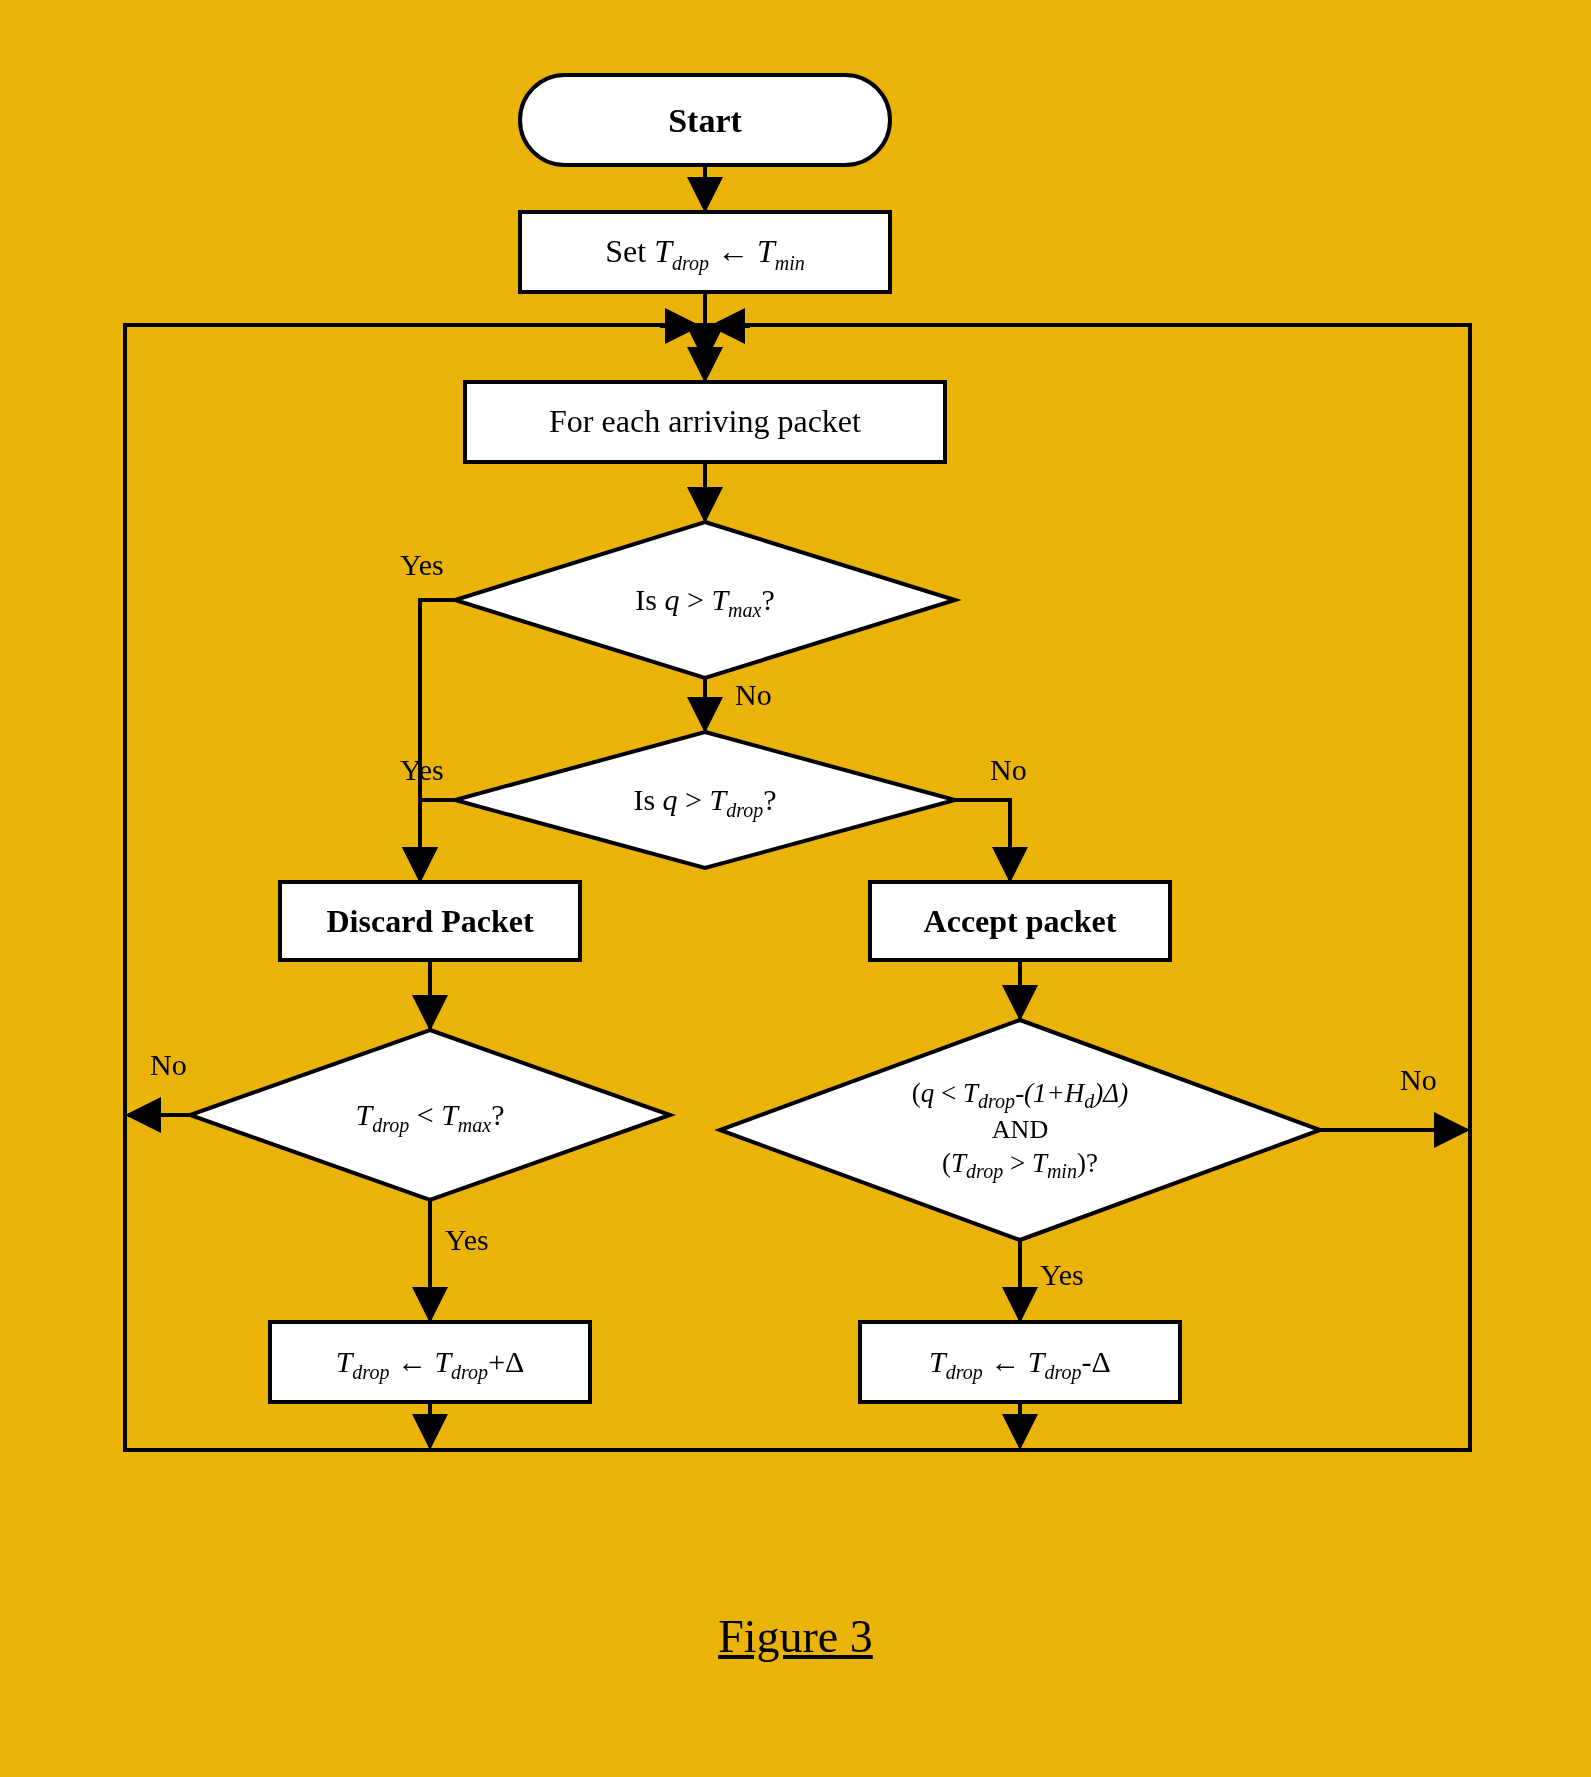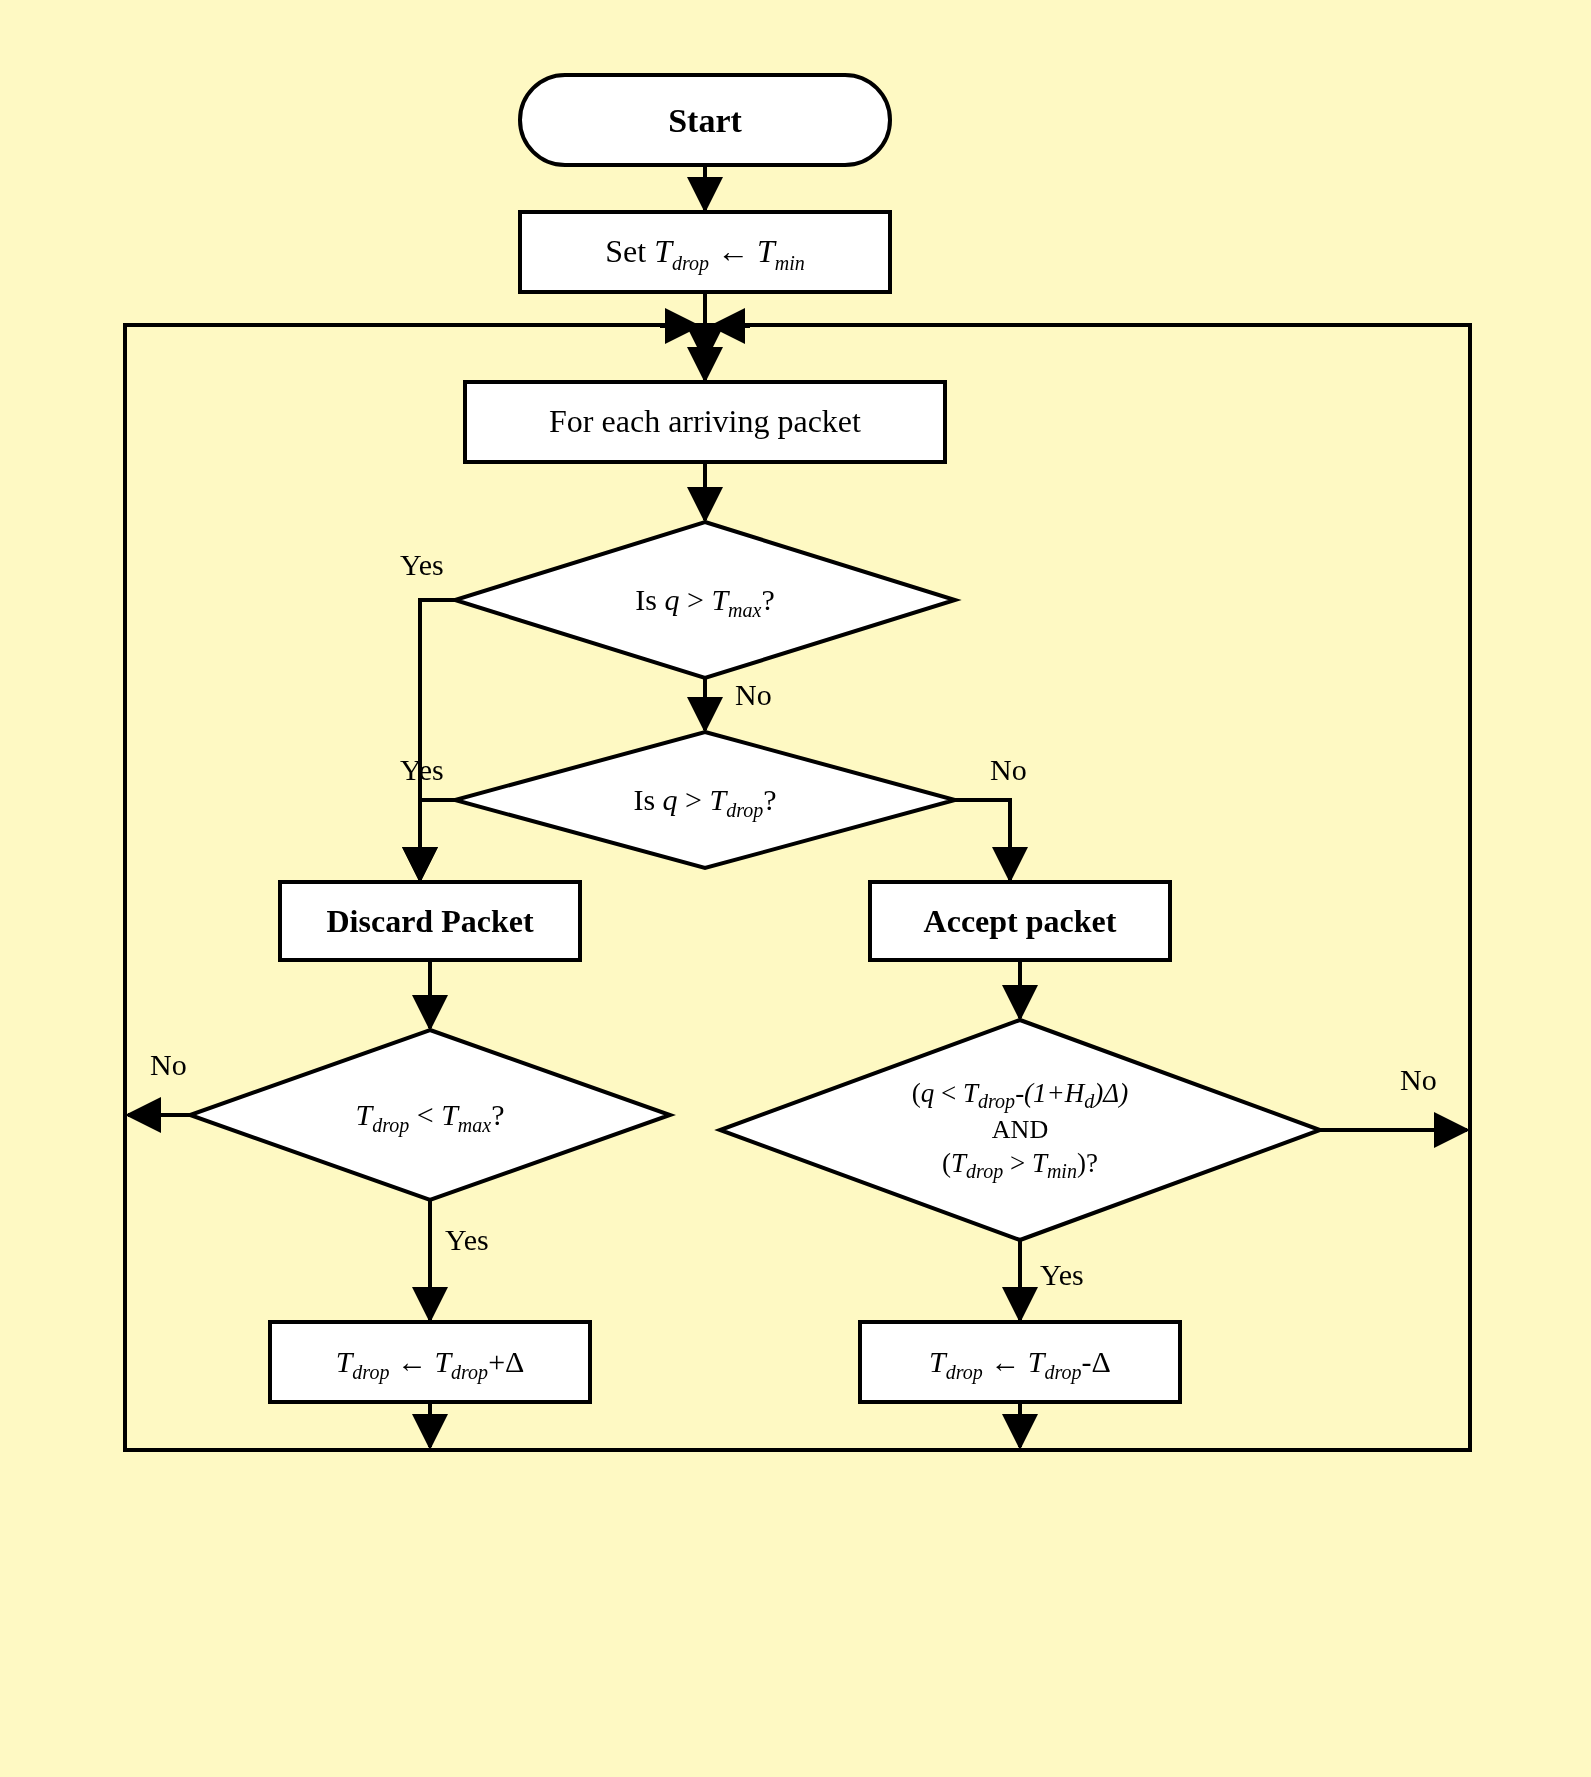--- a/index.html
+++ b/index.html
@@ -6,21 +6,21 @@
     margin: 0;
     padding: 0;
     background: #fff;
     font-family: "Times New Roman", Times, serif;
     color: #000;
   }
   .page {
     width: 1591px;
     height: 1777px;
     position: relative;
-    background: #fef9c3;
+    background: #eab308;
   }
   
   .abs { position: absolute; }
   text { font-family: "Times New Roman", Times, serif; }
   .sub { font-size: 20px; font-style: italic; }
   .figcap {
     font-size: 46px;
     text-decoration: underline;
   }
 </style>
@@ -151,14 +151,15 @@
       <tspan font-style="italic">T</tspan><tspan class="sub" dy="7">drop</tspan><tspan dy="-7"> ← </tspan><tspan font-style="italic">T</tspan><tspan class="sub" dy="7">drop</tspan><tspan dy="-7">-Δ</tspan>
     </text>
   </g>
 
   <line x1="430" y1="1402" x2="430" y2="1447" stroke="#000" stroke-width="4" marker-end="url(#ah)"></line>
   <line x1="1020" y1="1402" x2="1020" y2="1447" stroke="#000" stroke-width="4" marker-end="url(#ah)"></line>
 
 </svg>
 
 
+<div class="abs figcap" style="left:0; right:0; top:1610px; text-align:center;">Figure 3</div>
 
 </div>
 
 </body></html>

